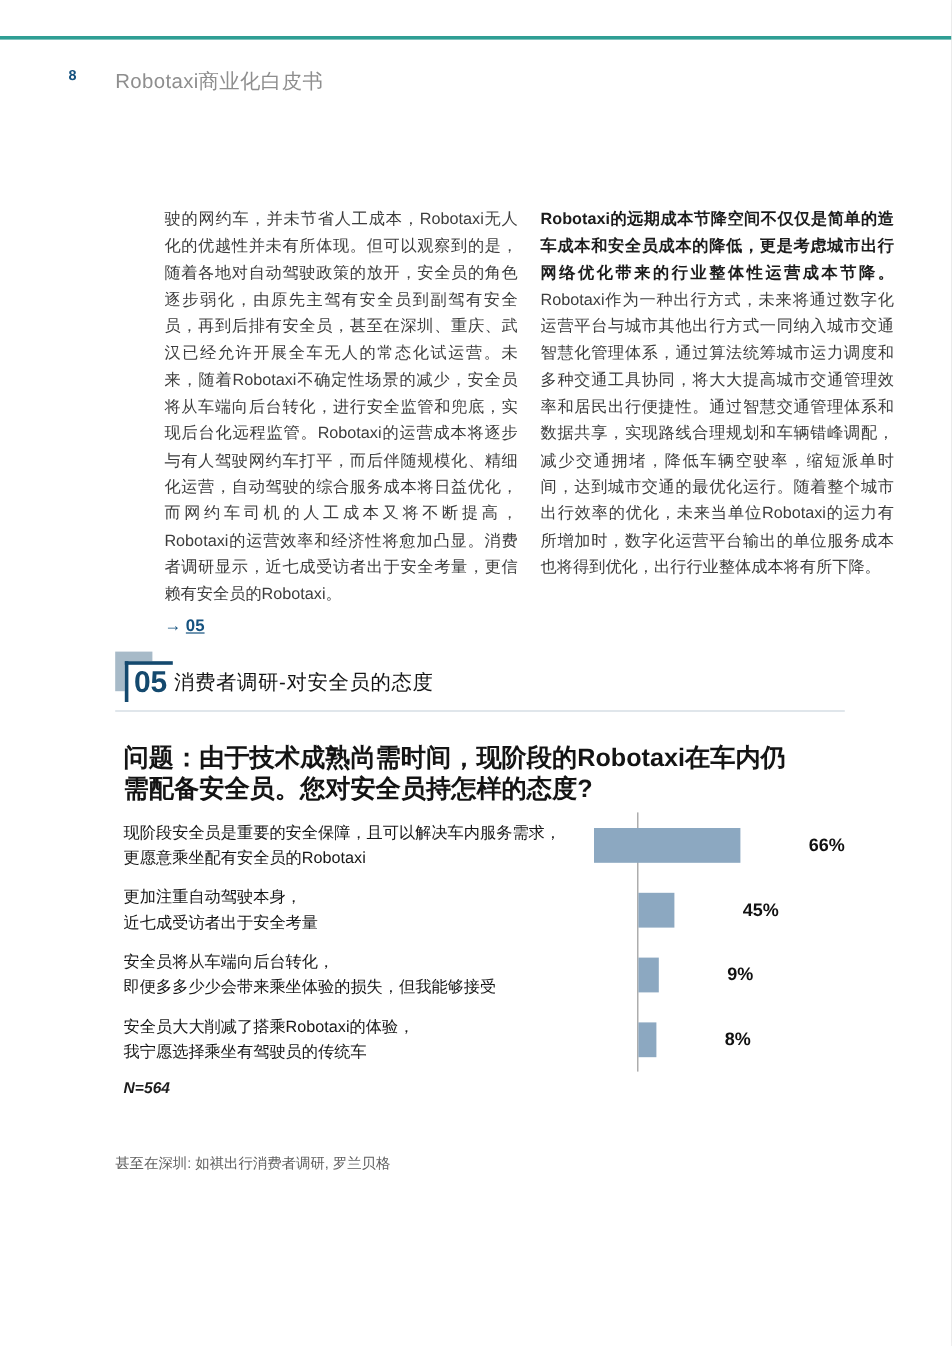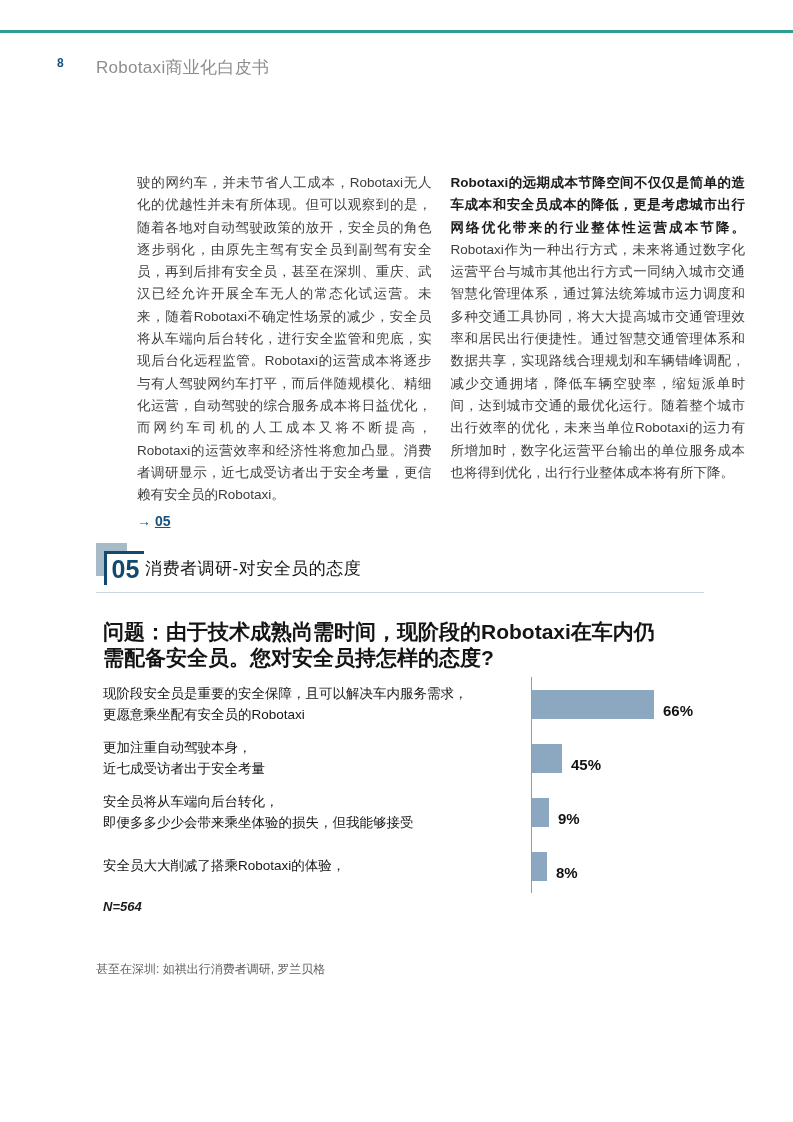--- a/index.html
+++ b/index.html
@@ -22,21 +22,21 @@
   .badge-box{position:absolute;left:8px;top:10px;width:37px;height:31px;background:#fff;
     display:flex;align-items:center;justify-content:center;font-size:25px;font-weight:bold;}
   .section-title{position:absolute;left:49px;top:16px;font-size:17px;font-weight:normal;color:#141414;letter-spacing:.5px;}
   .section-rule{position:absolute;left:0;top:51px;width:608px;height:1px;background:#ccd6de;}
   .question{position:absolute;top:619px;left:103px;width:560px;font-size:21px;font-weight:bold;color:#141414;line-height:26px;}
   .chart{position:absolute;top:676px;left:96px;width:608px;height:230px;}
   .axis{position:absolute;left:435px;top:1px;width:1px;height:216px;background:#9a9a9a;}
   .crow{position:absolute;left:0;width:608px;height:48px;display:flex;align-items:center;}
   .crow.r0{top:4px;} .crow.r1{top:58px;} .crow.r2{top:112px;} .crow.r3{top:166px;}
   .clabel{width:429px;padding-left:7px;font-size:13.5px;line-height:21.5px;color:#161616;font-weight:400;}
-  .cbars{display:flex;align-items:flex-end;}
+  .cbars{display:flex;align-items:center;gap:48px;}
   .cbar{height:29px;}
   .cval{margin-left:9px;font-size:15px;font-weight:bold;color:#111;white-space:nowrap;}
   .nsize{position:absolute;top:899px;left:103px;font-size:13px;font-weight:bold;font-style:italic;color:#1c1c1c;}
   .source{position:absolute;top:961px;left:96px;font-size:12px;color:#5f5f5f;}
 </style>
 </head>
 <body>
 
 <div class="page">
 
@@ -99,20 +99,21 @@
       </div>
       <div class="cbars">
         <div class="cbar" style="width: 17px; background: rgb(140, 168, 193);"></div>
         <div class="cval">9%</div>
       </div>
     </div>
 
     <div class="crow r3">
       <div class="clabel">
         <div>安全员大大削减了搭乘Robotaxi的体验，</div>
+        <div>我宁愿选择乘坐有驾驶员的传统车</div>
       </div>
       <div class="cbars">
         <div class="cbar" style="width: 15px; background: rgb(140, 168, 193);"></div>
         <div class="cval">8%</div>
       </div>
     </div>
   </div>
 
   <div class="nsize">N=564</div>
 

